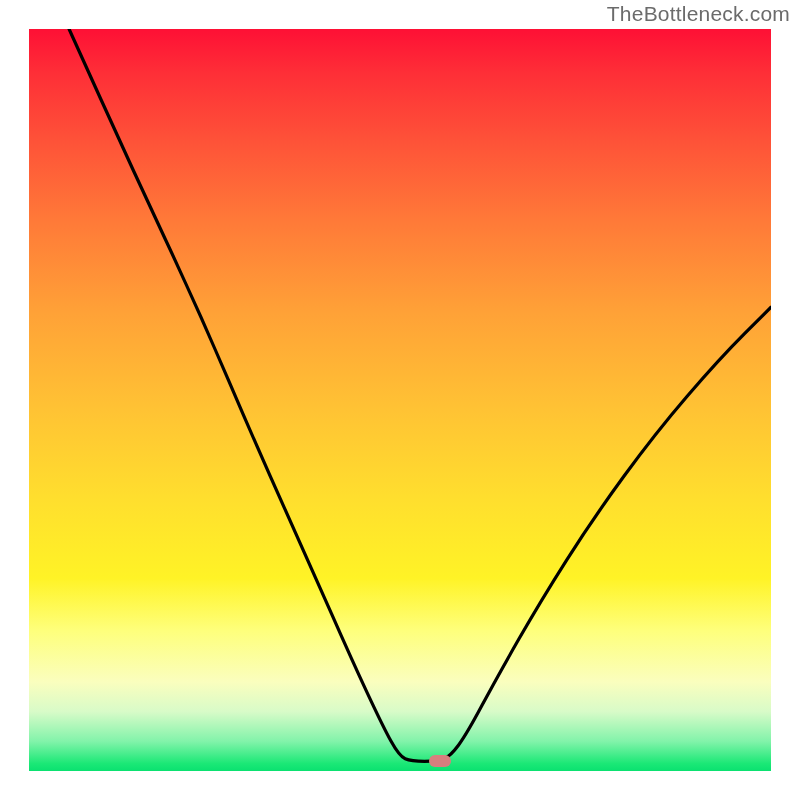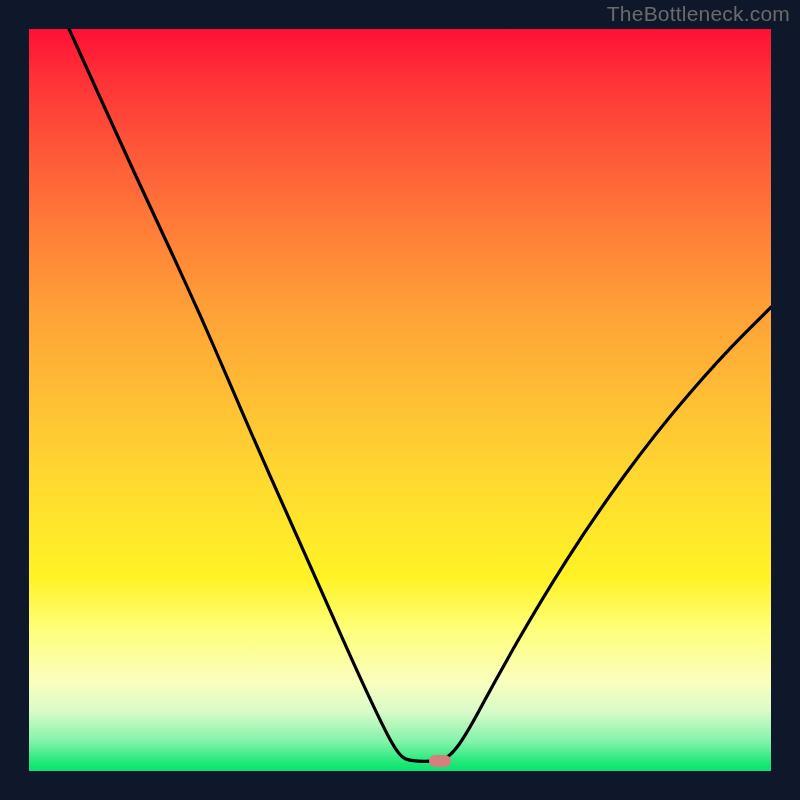--- a/index.html
+++ b/index.html
@@ -7,21 +7,21 @@
     padding: 0;
     width: 800px;
     height: 800px;
     background: #000;
     overflow: hidden;
   }
   .frame {
     position: relative;
     width: 800px;
     height: 800px;
-    background: #0f172a;
+    background: #ffffff;
   }
   .watermark {
     position: absolute;
     top: 2px;
     right: 10px;
     font-family: Arial, Helvetica, sans-serif;
     font-size: 21px;
     color: #6b6b6b;
     letter-spacing: 0.2px;
     z-index: 10;

